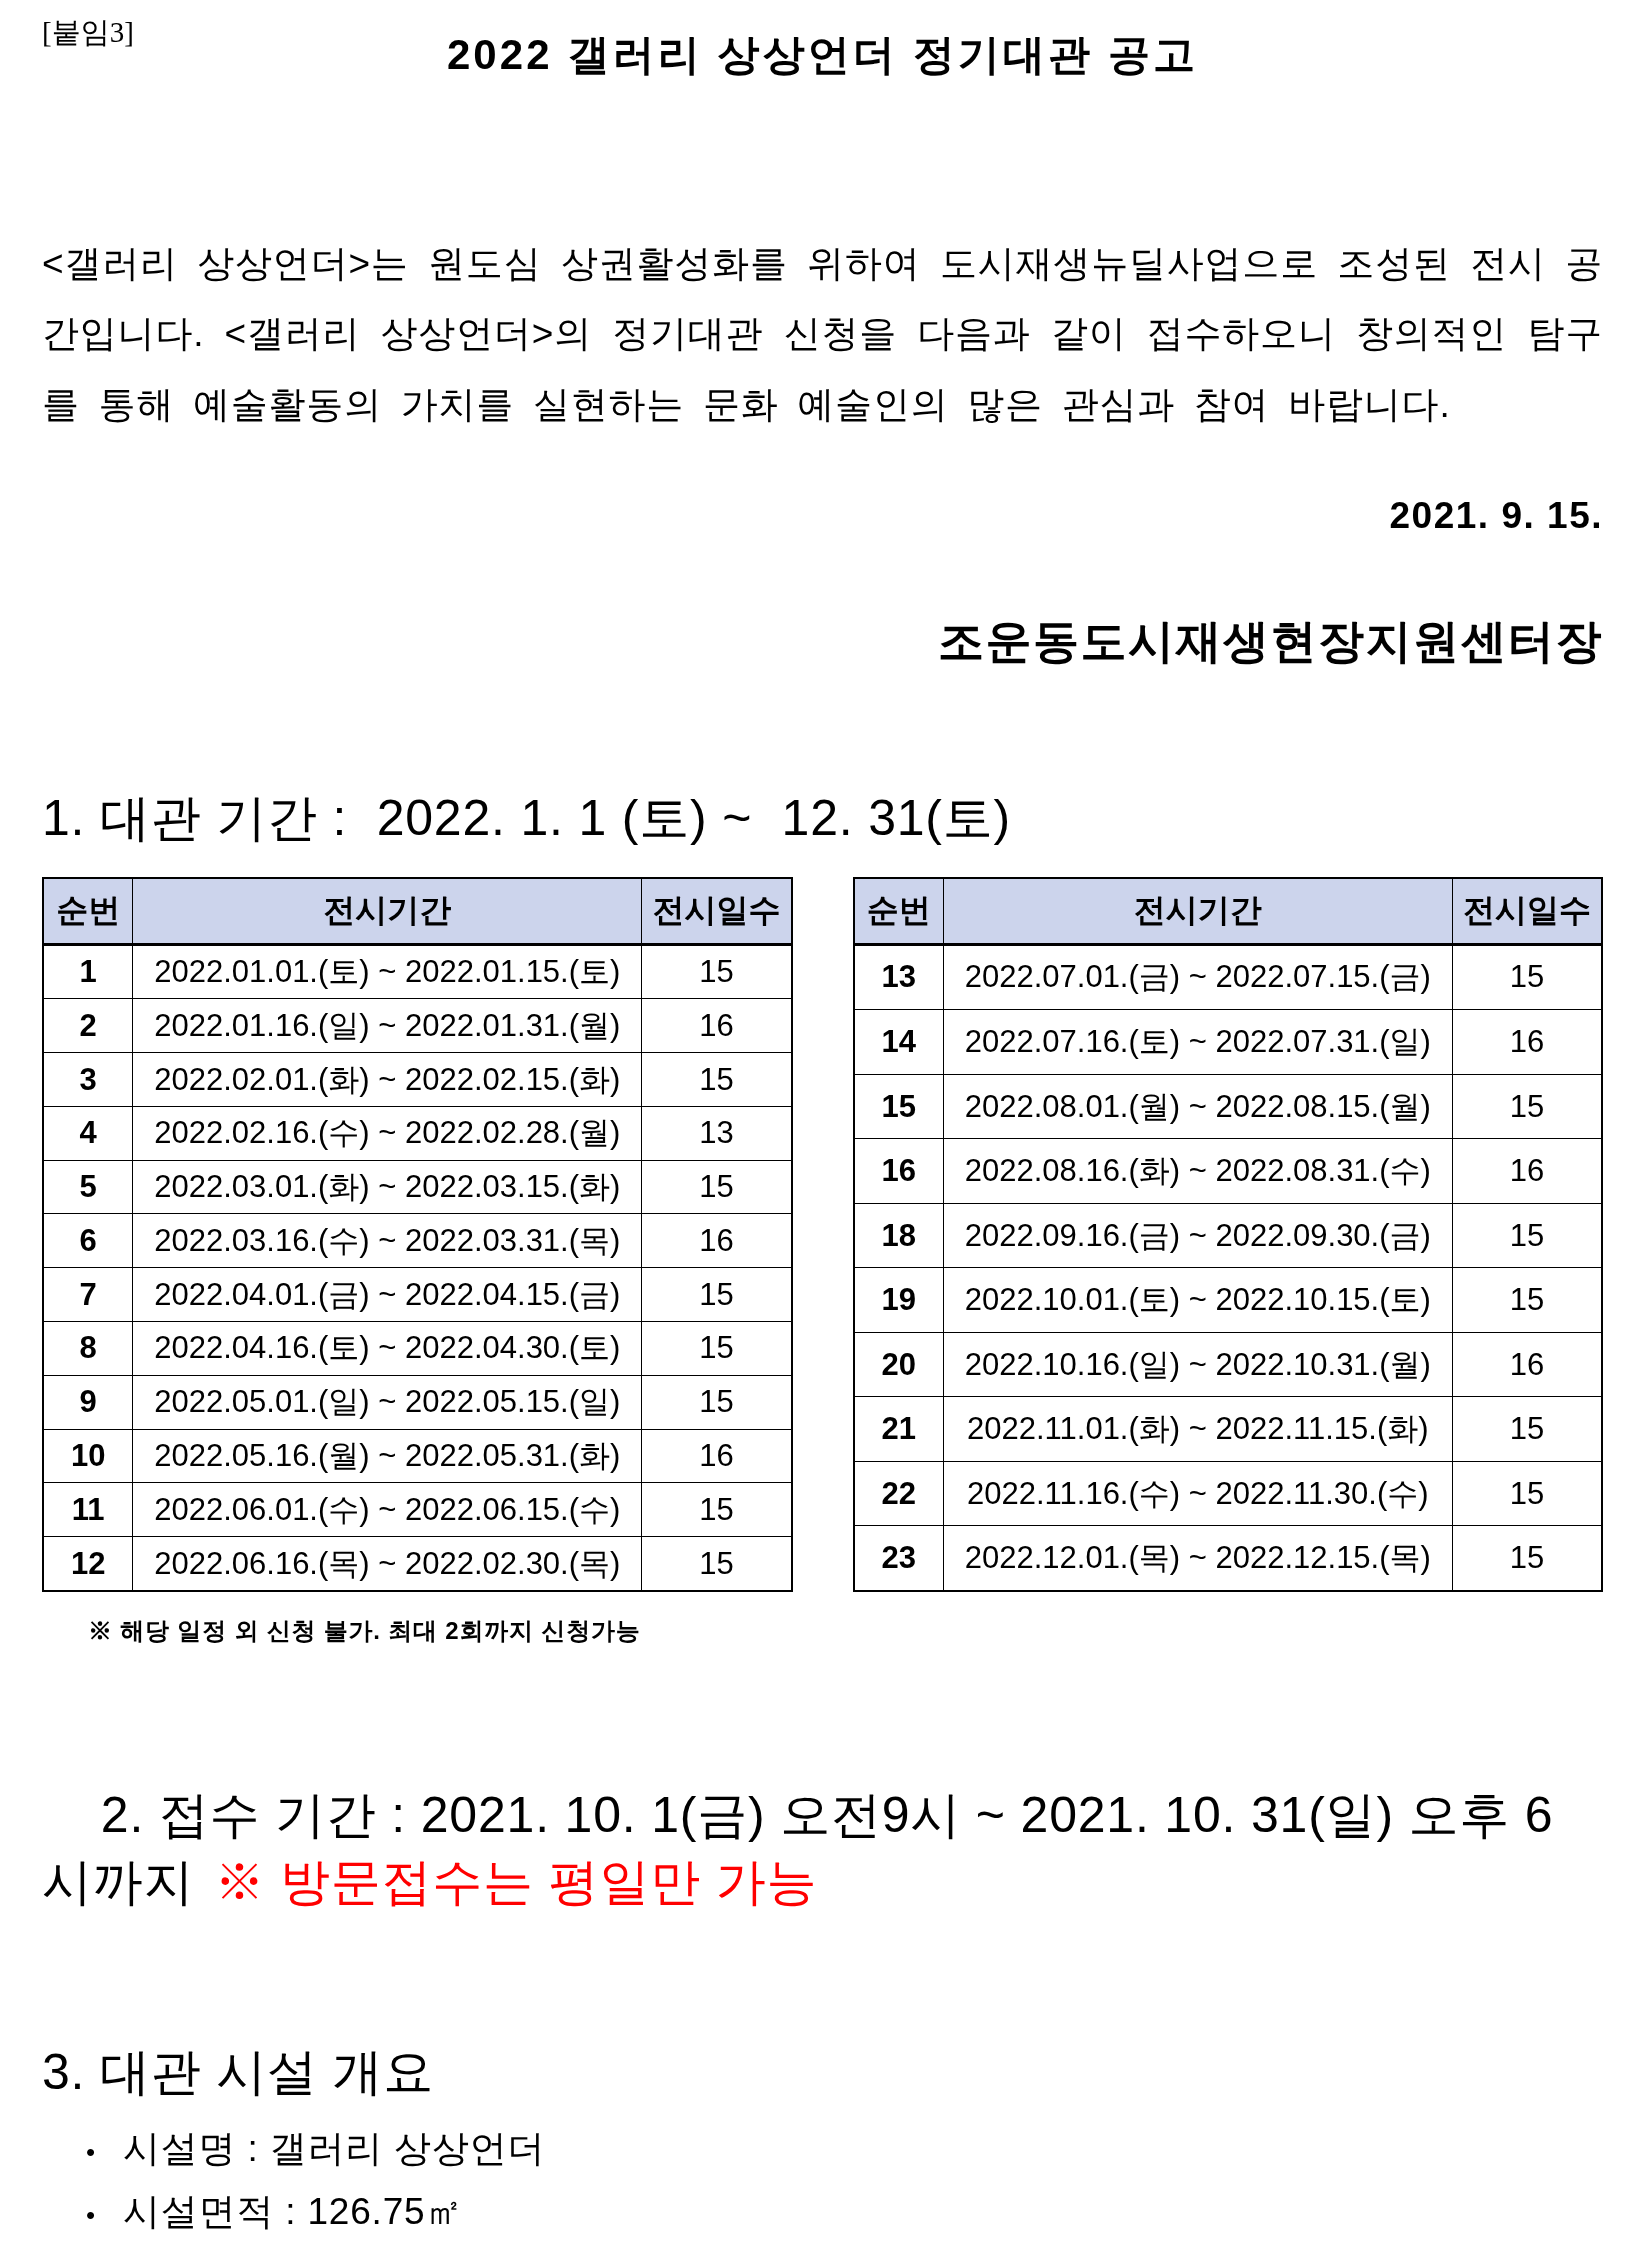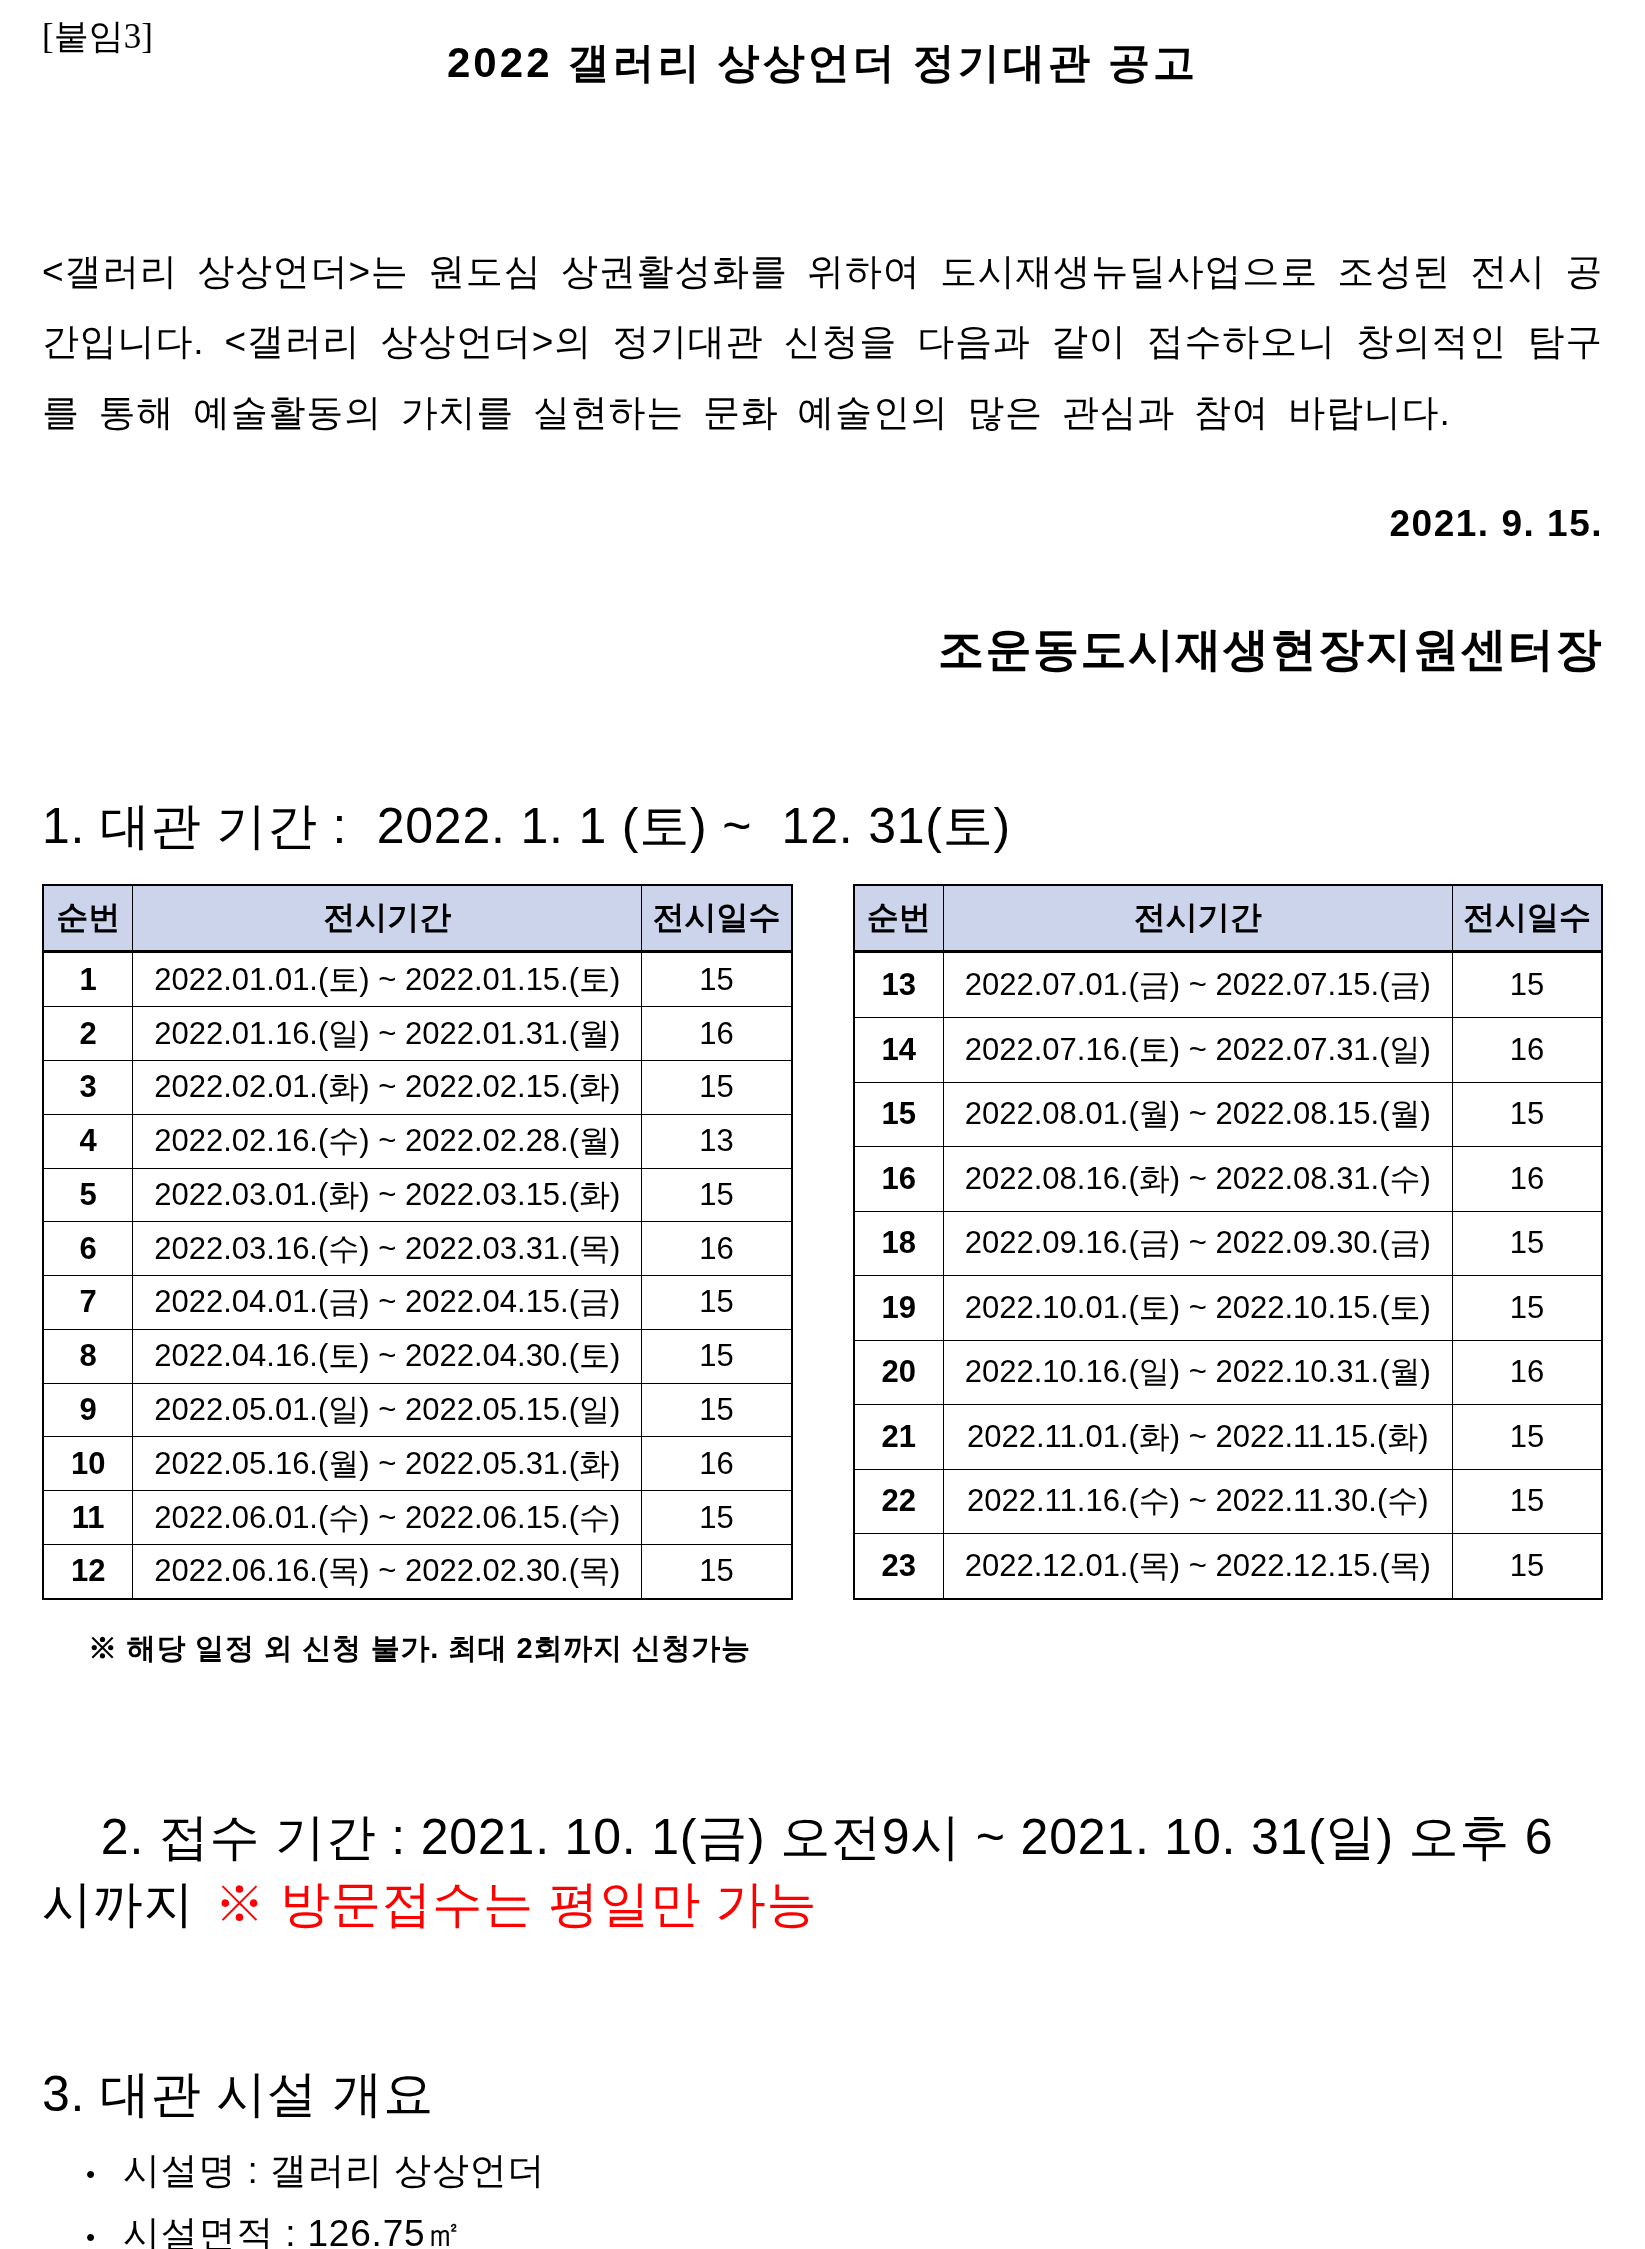--- a/index.html
+++ b/index.html
@@ -12,21 +12,21 @@
   body{
     width:1645px;
     height:2250px;
     padding:14px 42px 0 42px;
     font-family:"Liberation Sans", sans-serif;
     color:var(--ink);
     overflow:hidden;
   }
   .attachment-label{
     font-family:"Liberation Serif", serif;
-    font-size:35px;
+    font-size:29px;
     line-height:1.3;
   }
   .doc-title{
     margin-top:-24.5px;
     text-align:center;
     font-size:42px;
     font-weight:bold;
     letter-spacing:3.1px;
     white-space:pre-wrap;
   }
@@ -84,23 +84,23 @@
     text-align:center;
   }
   table.schedule td{
     padding:5.4px 0;
     border:1.5px solid #000;
     text-align:center;
     white-space:nowrap;
   }
   table.schedule td.cell-no{font-weight:bold;}
   .schedule-note{
-    margin-top:29px;
+    margin-top:23px;
     margin-left:46px;
-    font-size:29px;
+    font-size:24px;
     font-weight:bold;
     letter-spacing:0.8px;
   }
   .sec2-line{margin-top:77px;}
   .red-note{
     color:var(--accent-red);
     margin-left:20px;
   }
   .sec3{margin-top:65px;}
   .bullet-list{

